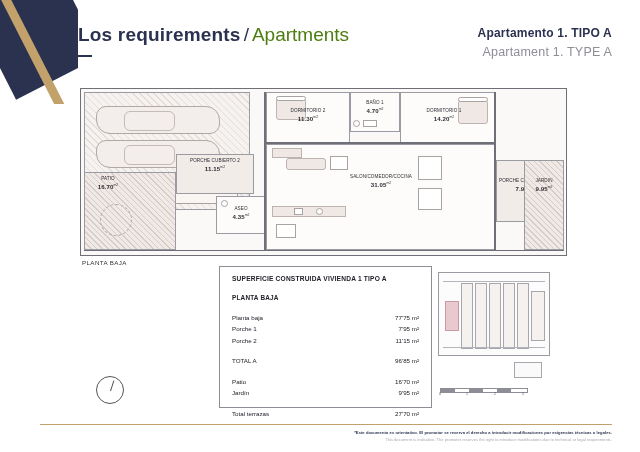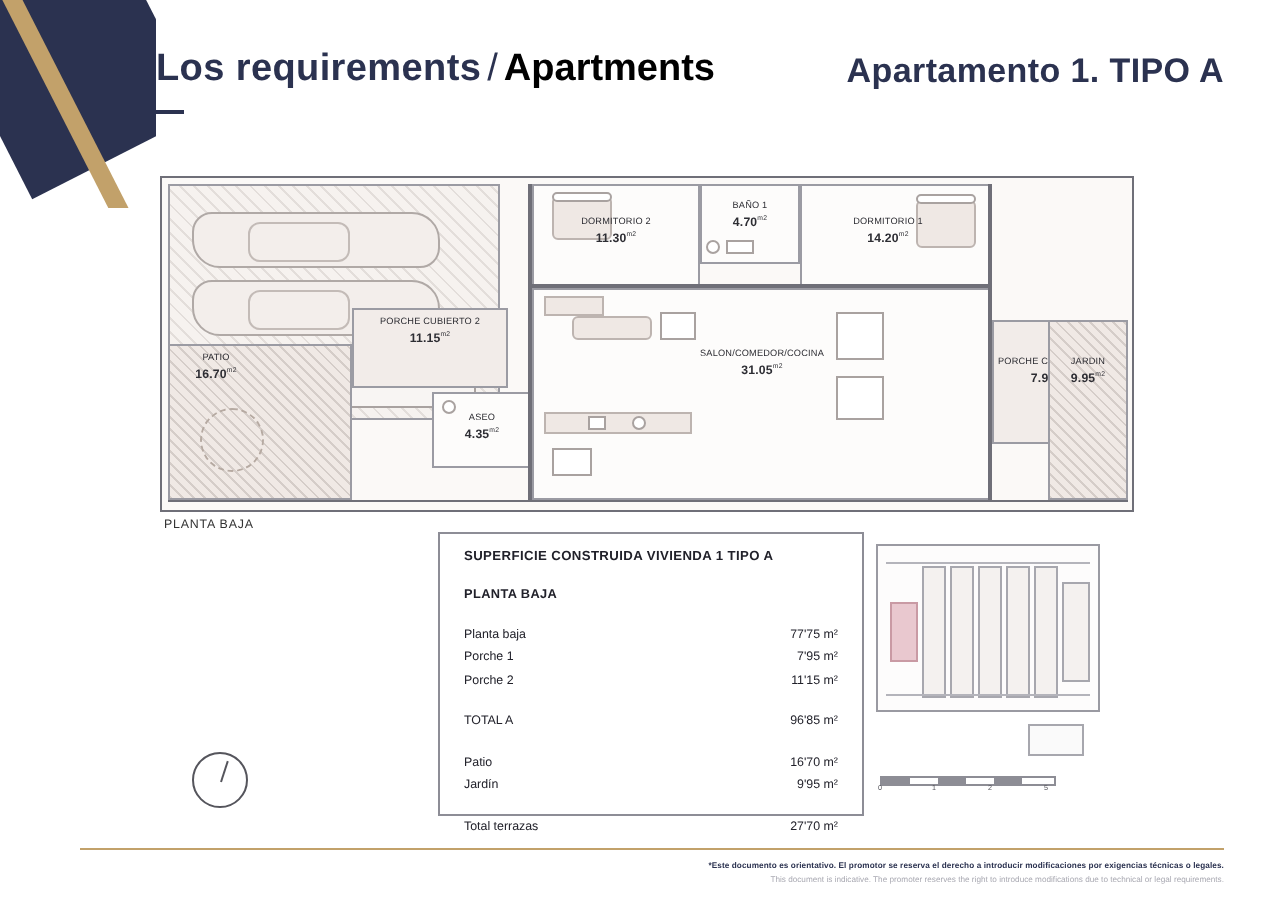--- a/index.html
+++ b/index.html
@@ -65,38 +65,38 @@
   }
   .title-sep {
     font-size: 19px;
     color: #2b3250;
     font-weight: normal;
     display: inline;
     padding: 0 3px;
   }
   .title-sub {
     font-size: 19px;
-    color: #000000;
-    font-weight: bold;
+    color: #4d7c0f;
+    font-weight: normal;
     display: inline;
   }
   .title-underline {
     margin-top: 9px;
     width: 14px;
     height: 2px;
     background: #2b3250;
   }
   .header-right {
     position: absolute;
     top: 2px;
     right: 0;
     text-align: right;
   }
   .hr-line1 {
-    font-size: 17px;
+    font-size: 12px;
     color: #2b3250;
     font-weight: bold;
     letter-spacing: .2px;
     text-align: center;
   }
   .hr-line2 {
     font-size: 12.5px;
     color: #8e8e99;
     margin-top: 5px;
     letter-spacing: .2px;
@@ -340,20 +340,21 @@
     <div class="gold"></div>
   </div>
 
   <div class="header">
     <div>
       <span class="title-main">Los requirements</span><span class="title-sep">/</span><span class="title-sub">Apartments</span>
     </div>
     <div class="title-underline"></div>
     <div class="header-right">
       <div class="hr-line1">Apartamento 1. TIPO A</div>
+      <div class="hr-line2">Apartament 1. TYPE A</div>
     </div>
   </div>
 
   <div class="plan-wrap">
     <div class="plan-frame"></div>
 
     <div class="rm garage" style="left:4px; top:4px; width:166px; height:118px;"></div>
     <div class="car" style="left:16px; top:18px; width:122px; height:26px;"></div>
     <div class="car" style="left:16px; top:52px; width:122px; height:26px;"></div>
     <div class="fx" style="left:8px; top:86px; width:150px; height:30px; background:#f8f5f3;"></div>

